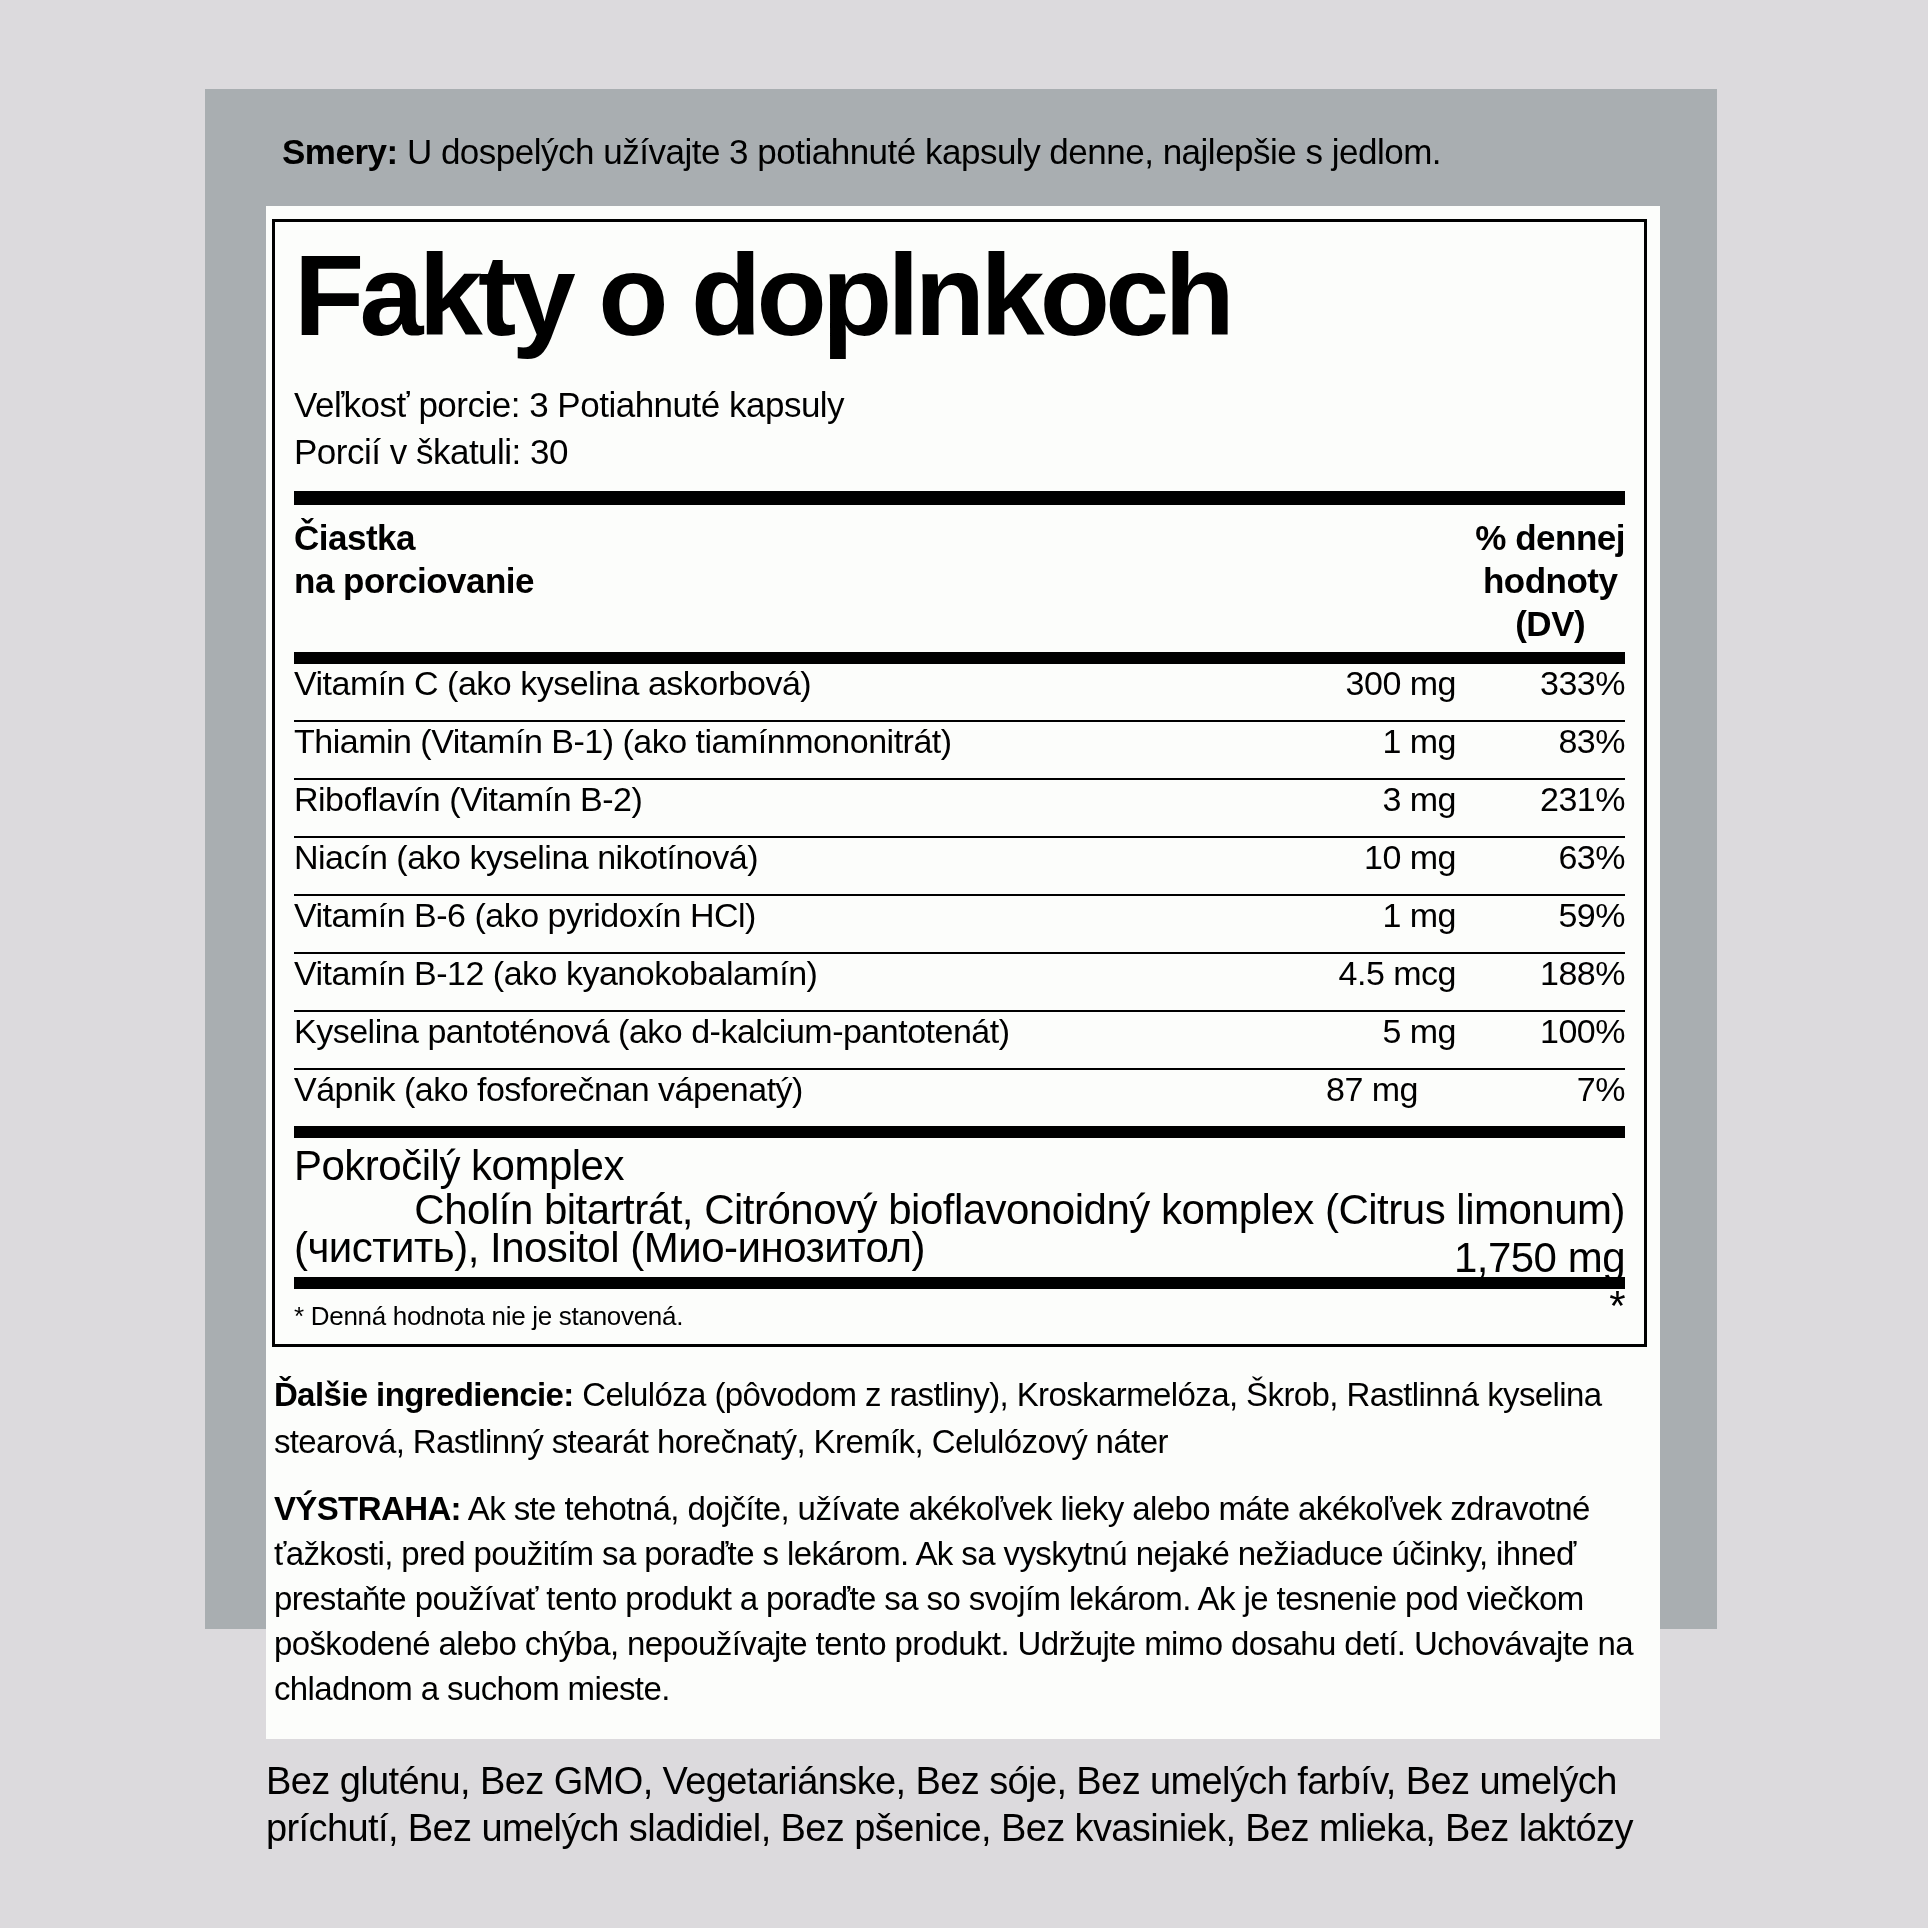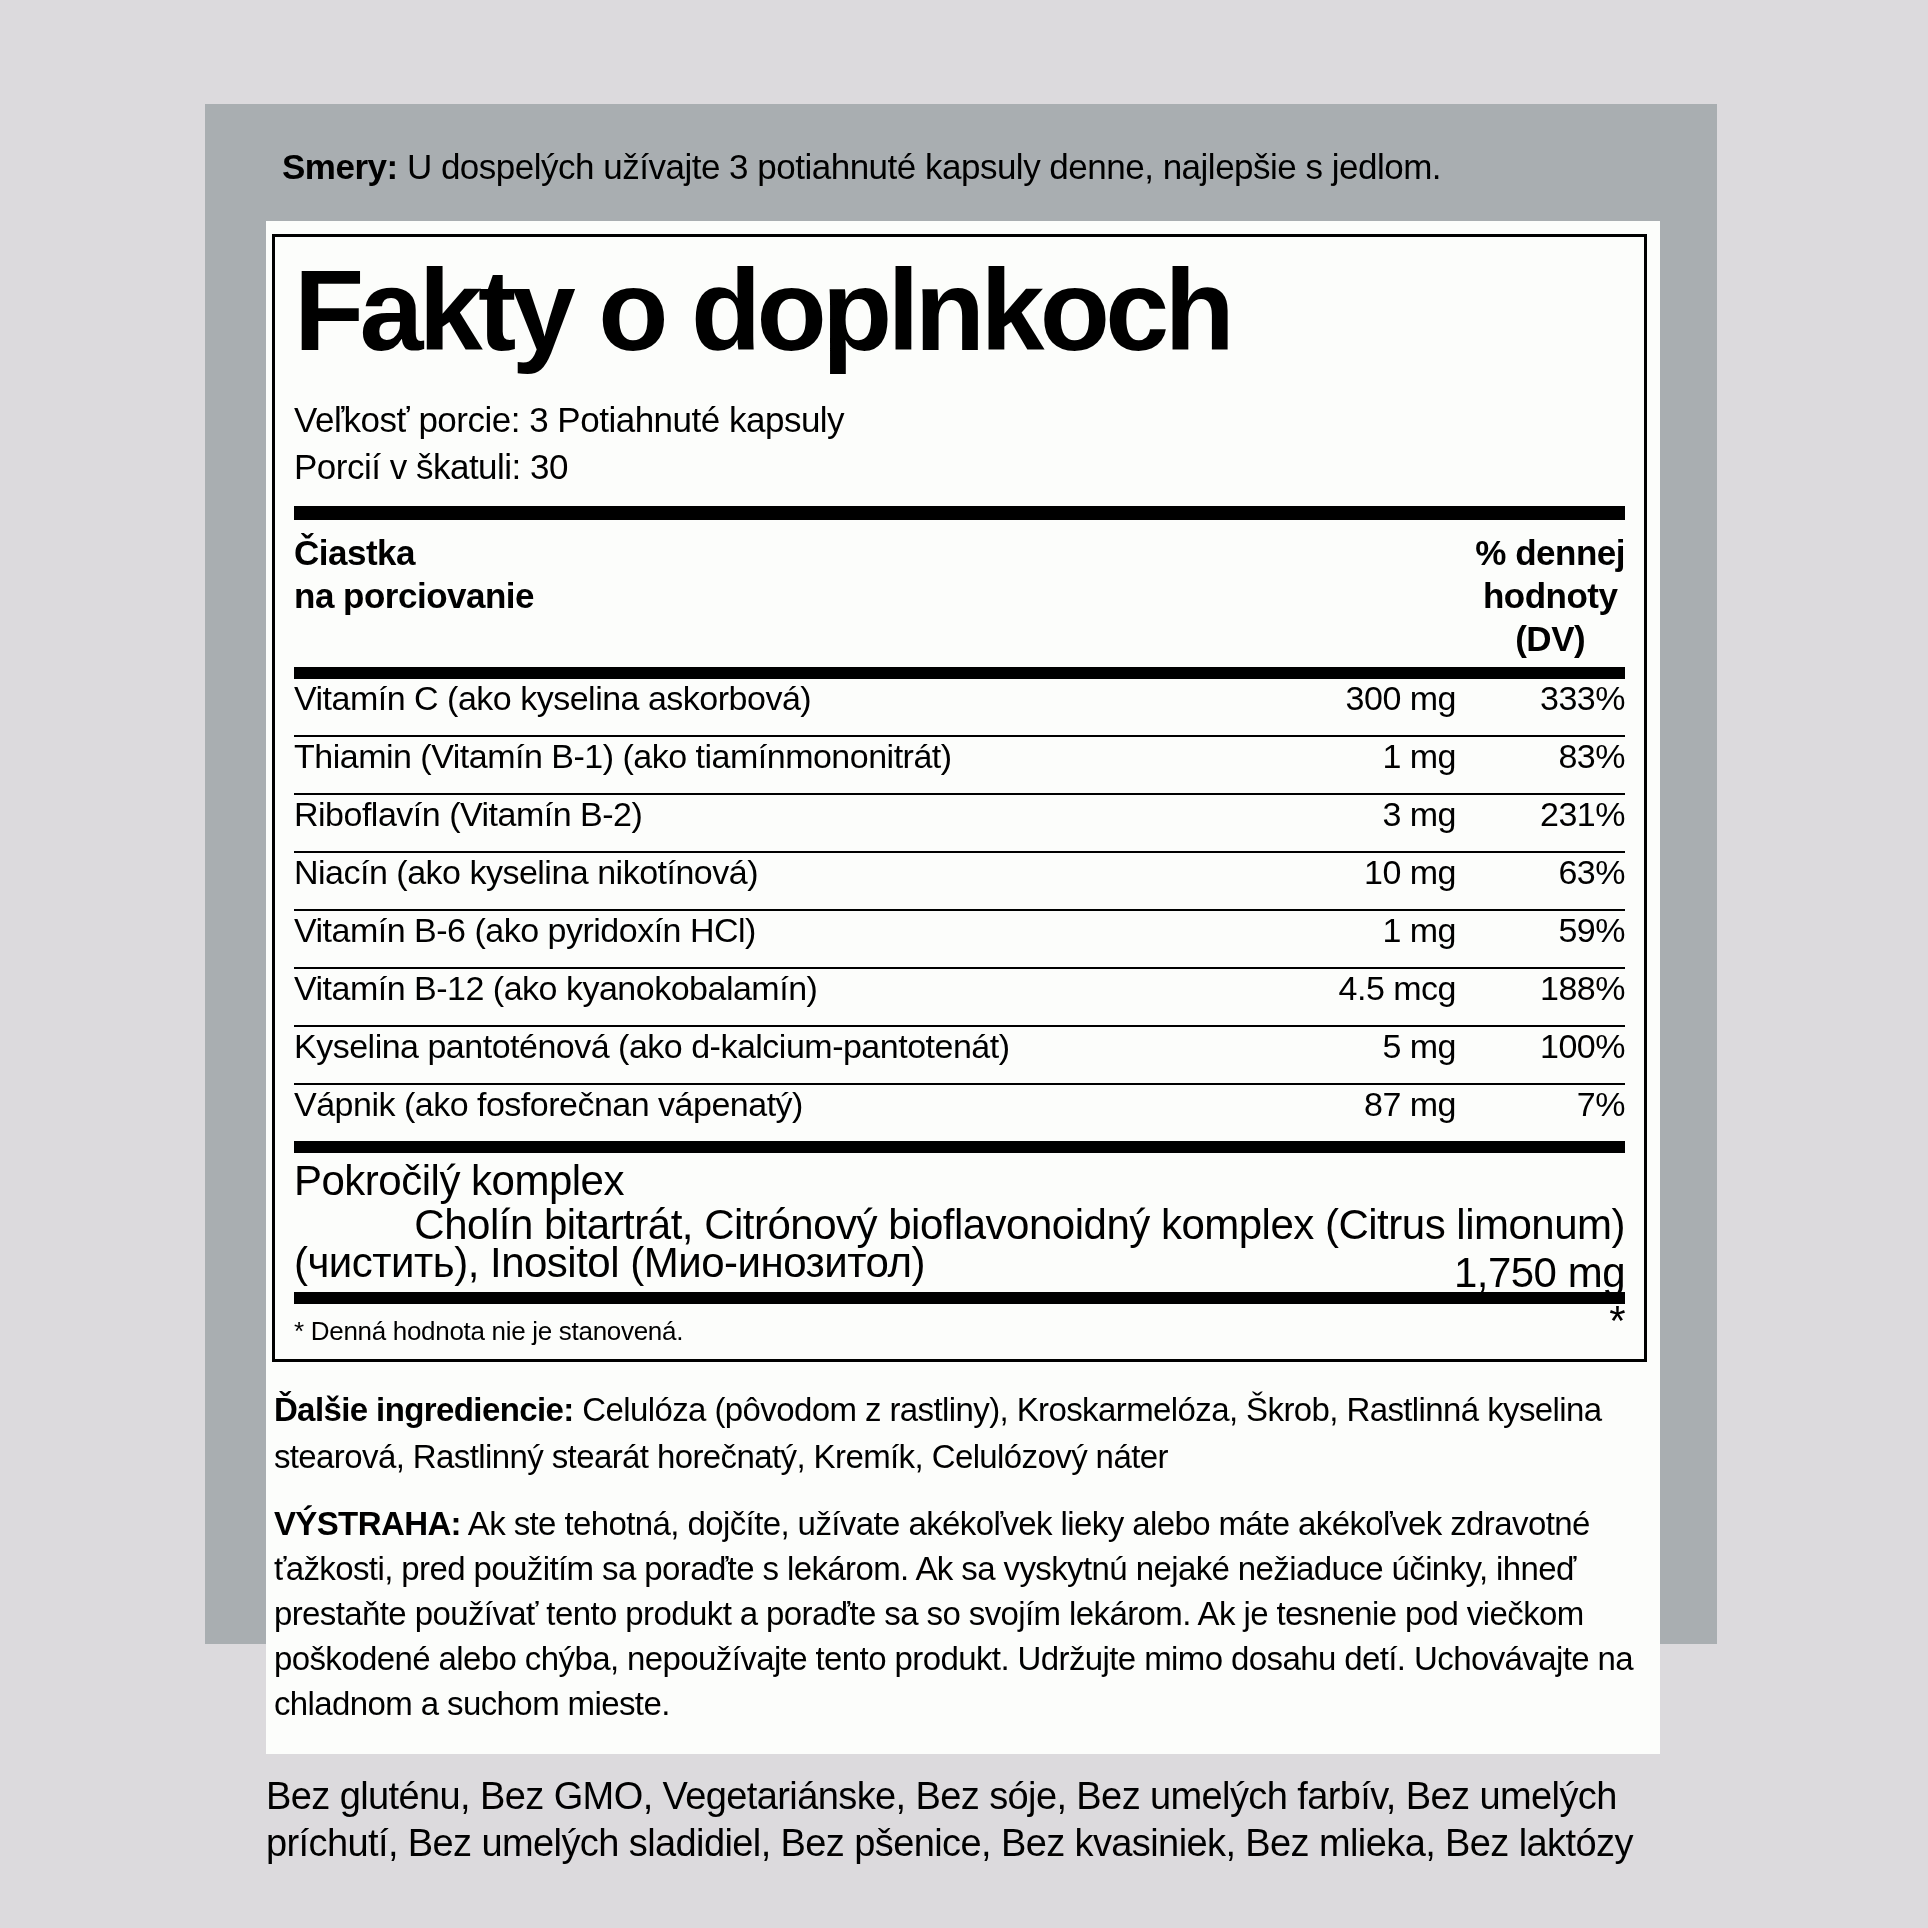--- a/index.html
+++ b/index.html
@@ -4,21 +4,21 @@
 <style>
   html,body{margin:0;padding:0;}
   body{
     width:1928px;height:1928px;
     background:#dcdadd;
     font-family:"Liberation Sans", sans-serif;
     color:#000;
     overflow:hidden;
   }
   .panel{
-    position:absolute;left:205px;top:104px;
+    position:absolute;left:205px;top:89px;
     width:1512px;height:1540px;
     background:#a9aeb1;
   }
   .directions{
     margin:43px 47px 34px 77px;
     font-size:35px;line-height:40px;
     letter-spacing:-0.5px;
   }
   .b{font-weight:bold;}
   .whitebox{
@@ -51,21 +51,21 @@
     font-size:35px;font-weight:bold;line-height:43px;
     letter-spacing:-0.5px;
   }
   .hdr-right{text-align:center;}
   .row{
     display:flex;
     height:56px;
     font-size:34px;letter-spacing:-0.5px;
   }
   .rows .row{border-bottom:2.8px solid #000;}
-  .rows .row:last-child{border-bottom:none;}
+  .rows .row:last-child{border-bottom:none;gap:38px;}
   .row .n{flex:1;}
   .row .a{width:217px;text-align:right;white-space:nowrap;}
   .row .d{width:169px;text-align:right;white-space:nowrap;}
   .cx{margin-top:7px;font-size:42px;letter-spacing:-0.5px;}
   .cx .cx-line{line-height:41px;}
   .cx .cx-row{display:flex;align-items:flex-end;height:41px;flex-direction:column;}
   .cx .cx-row .n{flex:1;}
   .cx .cx-row .a{width:217px;text-align:right;white-space:nowrap;}
   .cx .cx-row .d{width:169px;text-align:right;white-space:nowrap;}
   .cx .cx-line3{line-height:41px;margin-bottom:7.5px;}

